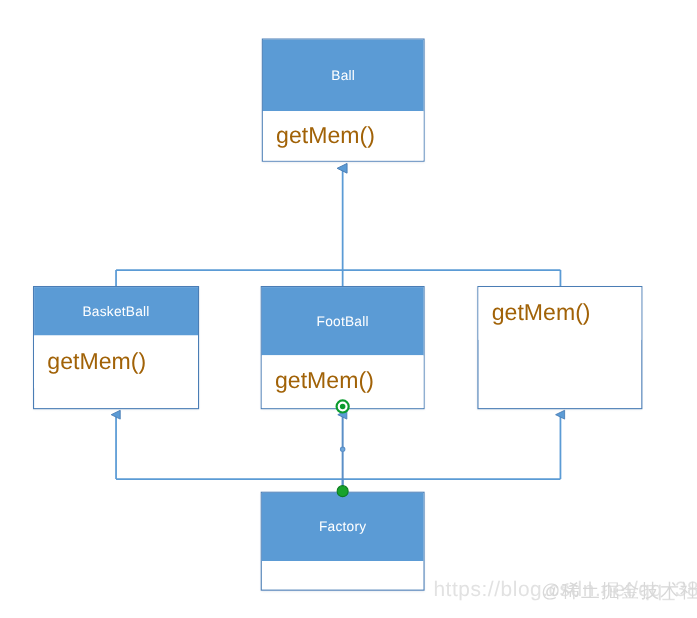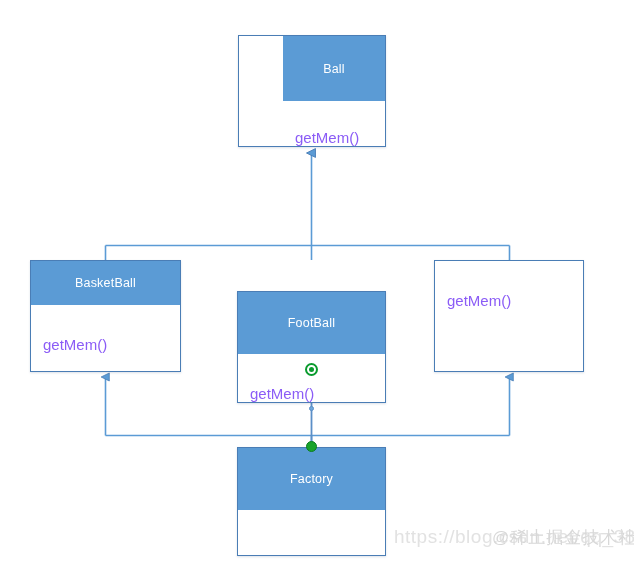--- a/index.html
+++ b/index.html
@@ -38,24 +38,24 @@
     font-size: 12.5px;
     display: flex;
     align-items: center;
     justify-content: center;
     letter-spacing: 0.2px;
     text-align: center;
   }
   .uml-body {
     box-sizing: border-box;
     background: #ffffff;
-    color: #8b5cf6;
-    font-size: 15px;
+    color: #a16207;
+    font-size: 21px;
     display: flex;
-    align-items: flex-end;
+    align-items: center;
     padding-left: 12px;
   }
   .handle {
     position: absolute;
     box-sizing: border-box;
     border-radius: 50%;
   }
   .handle-ring {
     width: 13px;
     height: 13px;
@@ -129,54 +129,54 @@
       <path d="M105.5,435.5 L105.5,377" marker-end="url(#smallTri)"></path>
       <path d="M509.5,435.5 L509.5,377" marker-end="url(#smallTri)"></path>
       <path d="M311.5,447 L311.5,435.5"></path>
     </g>
 
     <g stroke="#5b8fc7" stroke-width="1.8" fill="none">
       <path d="M311.5,447 L311.5,377" marker-end="url(#smallTri)"></path>
     </g>
   </svg>
 
-  <div class="uml-class" style="left:238px; top:35px; width:148px; height:112px;padding-left:44px;">
+  <div class="uml-class" style="left:238px; top:35px; width:148px; height:112px;">
     <div class="uml-header" style="height:65px;">
       <span>Ball</span>
     </div>
     <div class="uml-body" style="height:45px;">
       <span>getMem()</span>
     </div>
   </div>
 
   <div class="uml-class" style="left:30px; top:260px; width:151px; height:112px;">
     <div class="uml-header" style="height:44px;">
       <span>BasketBall</span>
     </div>
     <div class="uml-body" style="height:48px;">
       <span>getMem()</span>
     </div>
   </div>
 
-  <div class="uml-class" style="left:237px; top:260px; width:149px; height:112px;margin-top:31px;">
+  <div class="uml-class" style="left:237px; top:260px; width:149px; height:112px;">
     <div class="uml-header" style="height:62px;">
       <span>FootBall</span>
     </div>
     <div class="uml-body" style="height:48px;">
       <span>getMem()</span>
     </div>
   </div>
 
   <div class="uml-class" style="left:434px; top:260px; width:150px; height:112px;">
     <div class="uml-body" style="height:48px;">
       <span>getMem()</span>
     </div>
   </div>
 
-  <div class="uml-class" style="left:237px; top:447px; width:149px; height:109px;">
+  <div class="uml-class" style="left:237px; top:447px; width:149px; height:90px;">
     <div class="uml-header" style="height:62px;">
       <span>Factory</span>
     </div>
   </div>
 
   <div class="handle handle-ring" style="left:305px; top:363px;"></div>
   <div class="handle handle-mid" style="left:309px; top:406px;"></div>
   <div class="handle handle-dot" style="left:306px; top:441px;"></div>
 
   <div class="watermark wm-csdn" style="left:394px; top:526px;">https://blog.csdn.net/qq_38113006</div>

